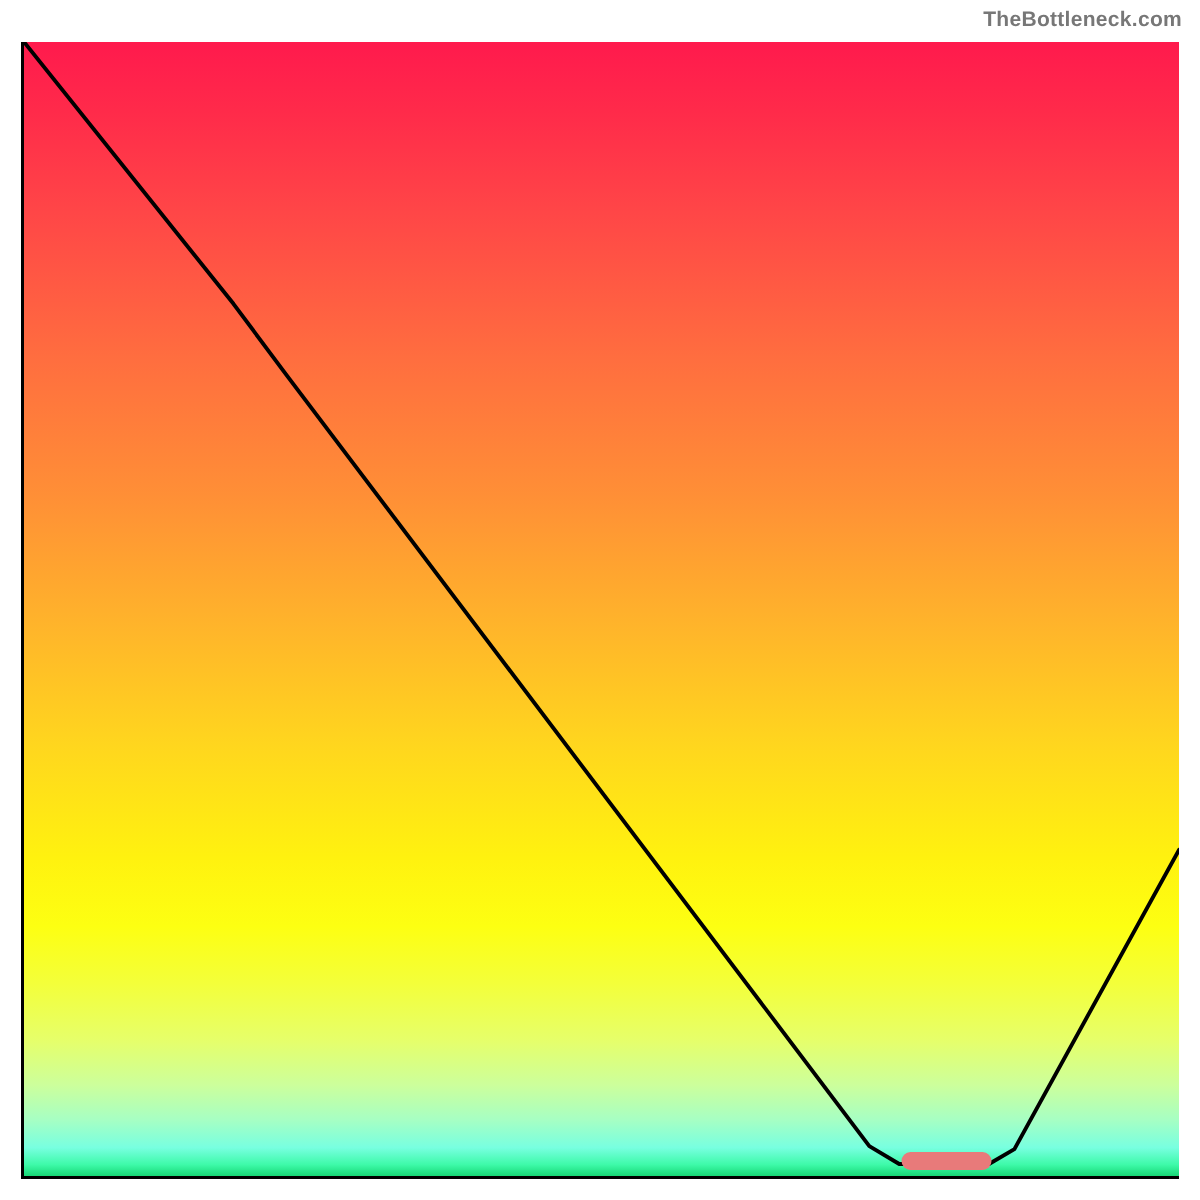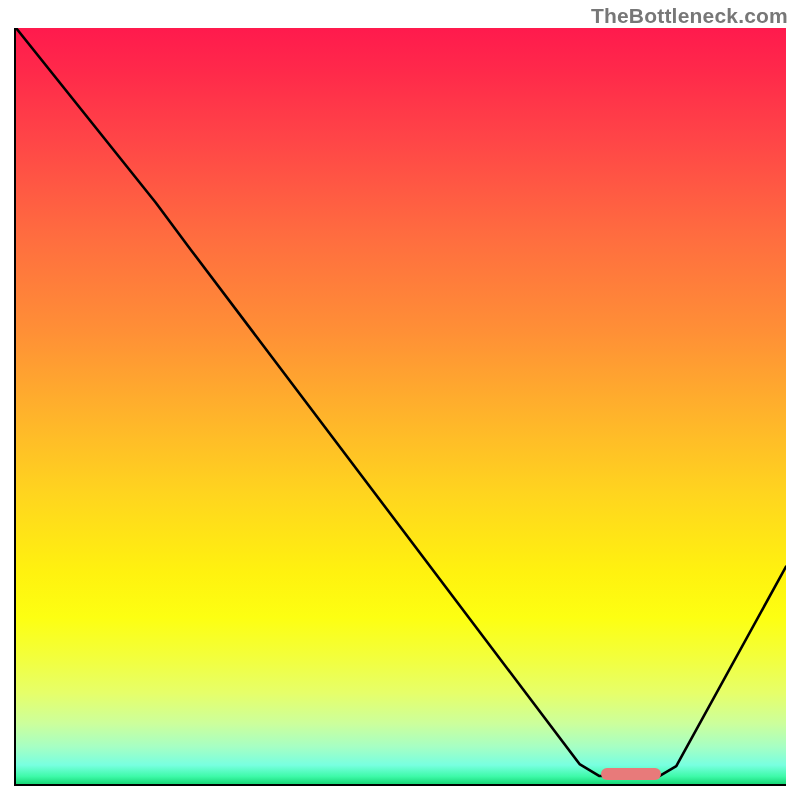--- a/index.html
+++ b/index.html
@@ -39,21 +39,21 @@
       #a7ffc3 95%,
       #78ffe0 97.5%,
       #3efaa9 99%,
       #17d876 100%);
   }
   .watermark {
     position: absolute;
     top: 4px;
     right: 12px;
     font-family: Arial, Helvetica, sans-serif;
-    font-size: 21px;
+    font-size: 14px;
     font-weight: bold;
     color: #777;
     letter-spacing: 0.2px;
   }
   svg.curve {
     position: absolute;
     left: 0; top: 0;
     width: 100%; height: 100%;
   }
   .marker {

